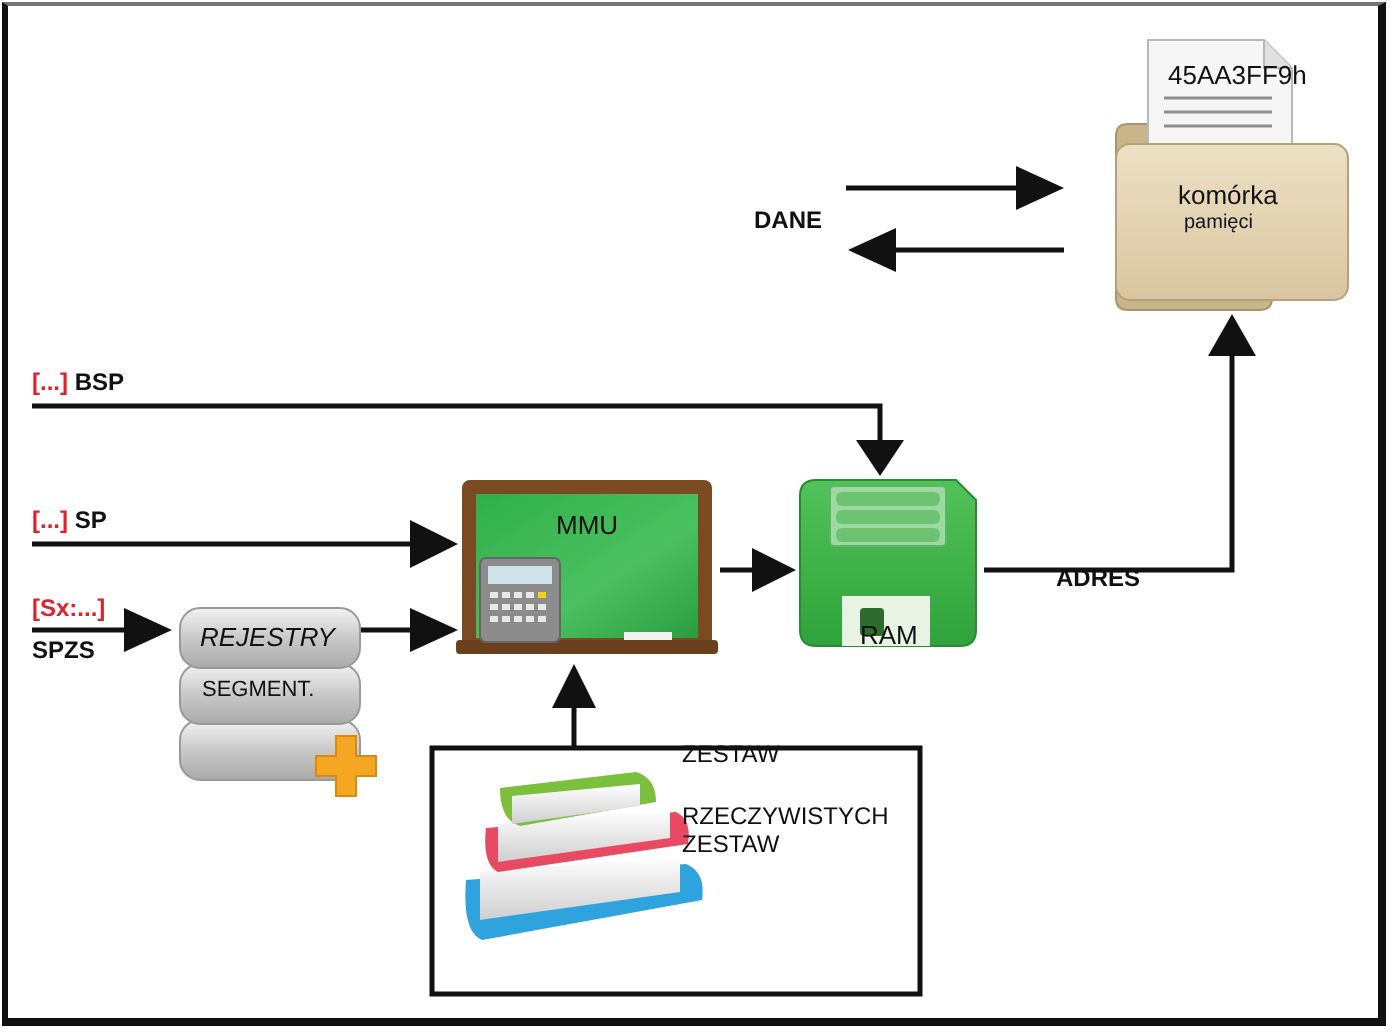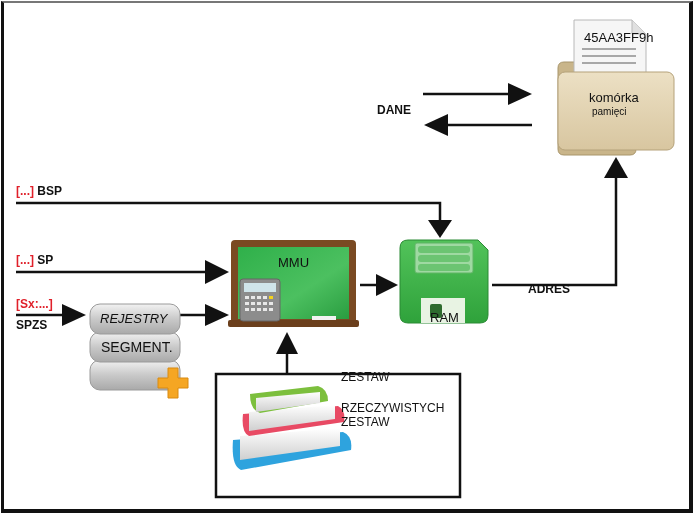--- a/index.html
+++ b/index.html
@@ -165,21 +165,21 @@
     <span>BSP</span>
   </div>
   <div class="lbl" style="left:16px;top:253px;">
     <span class="red">[...]</span>
     <span>SP</span>
   </div>
   <div class="lbl red" style="left:16px;top:297px;">[Sx:...]</div>
   <div class="lbl" style="left:16px;top:318px;">SPZS</div>
 
   <div class="txt" style="left:100px;top:311px;font-size:13px;font-style:italic;">REJESTRY</div>
-  <div class="txt" style="left:101px;top:339px;font-size:14px;text-align:right;">SEGMENT.</div>
+  <div class="txt" style="left:101px;top:339px;font-size:11px;text-align:right;">SEGMENT.</div>
 
   <div class="txt" style="left:278px;top:255px;font-size:13px;">MMU</div>
 
   <div class="txt" style="left:430px;top:278px;font-size:13px;margin-top:32px;">RAM</div>
 
   <div class="lbl" style="left:528px;top:282px;">ADRES</div>
 
   <div class="txt" style="left:341px;top:370px;font-size:12px;">ZESTAW</div>
   <div class="txt" style="left:341px;top:401px;font-size:12px;">RZECZYWISTYCH</div>
   <div class="txt" style="left:341px;top:415px;font-size:12px;">ZESTAW</div>

